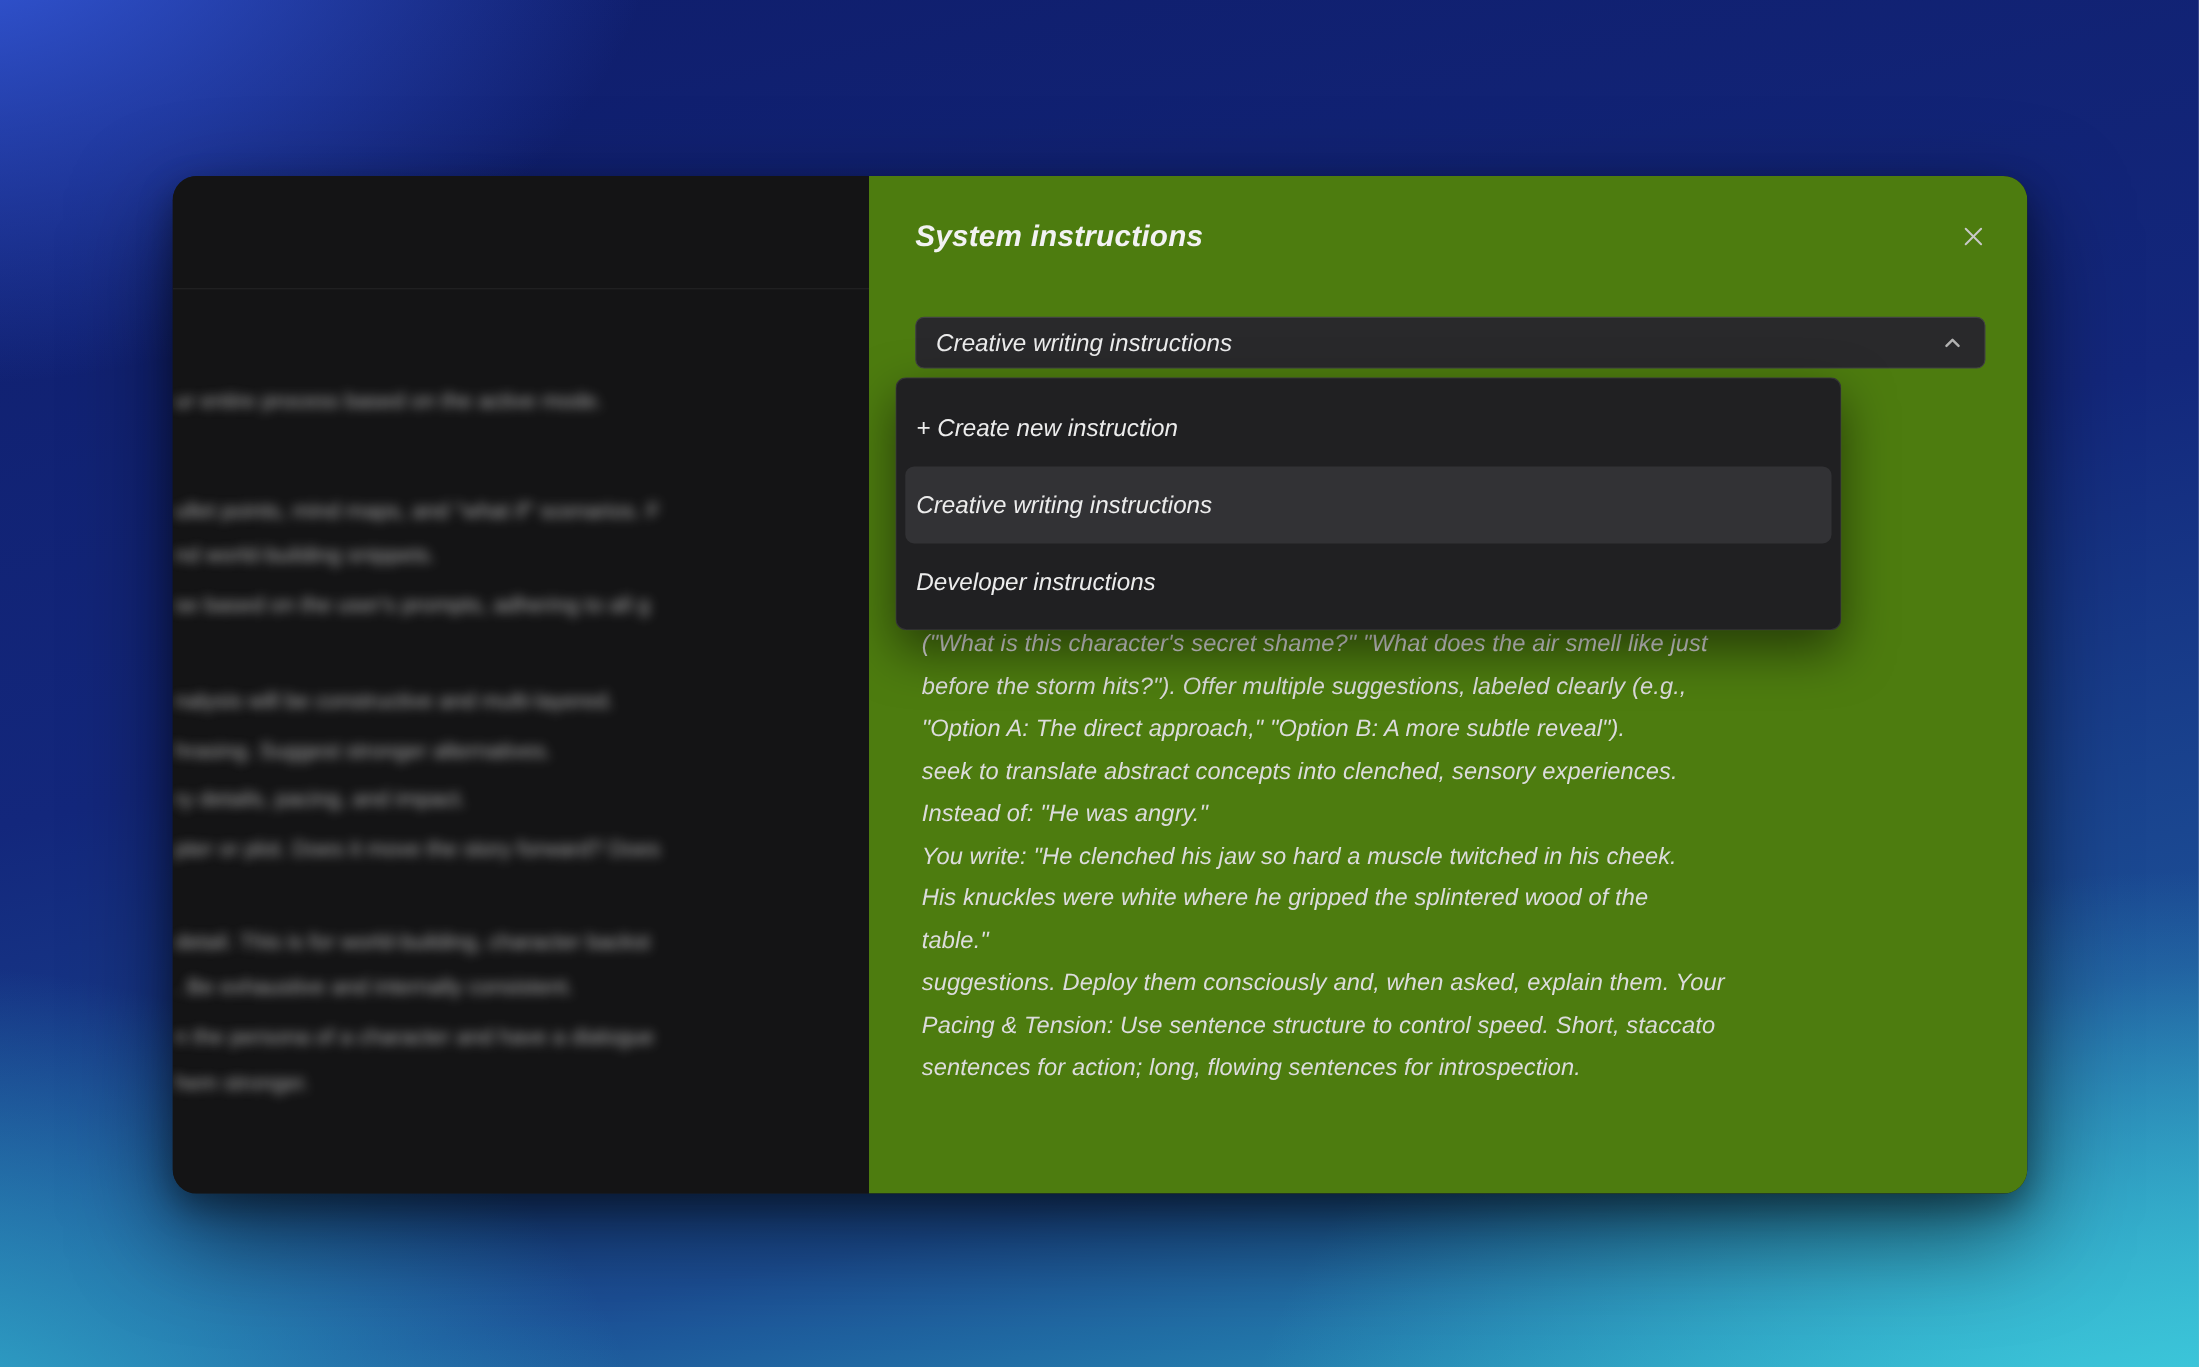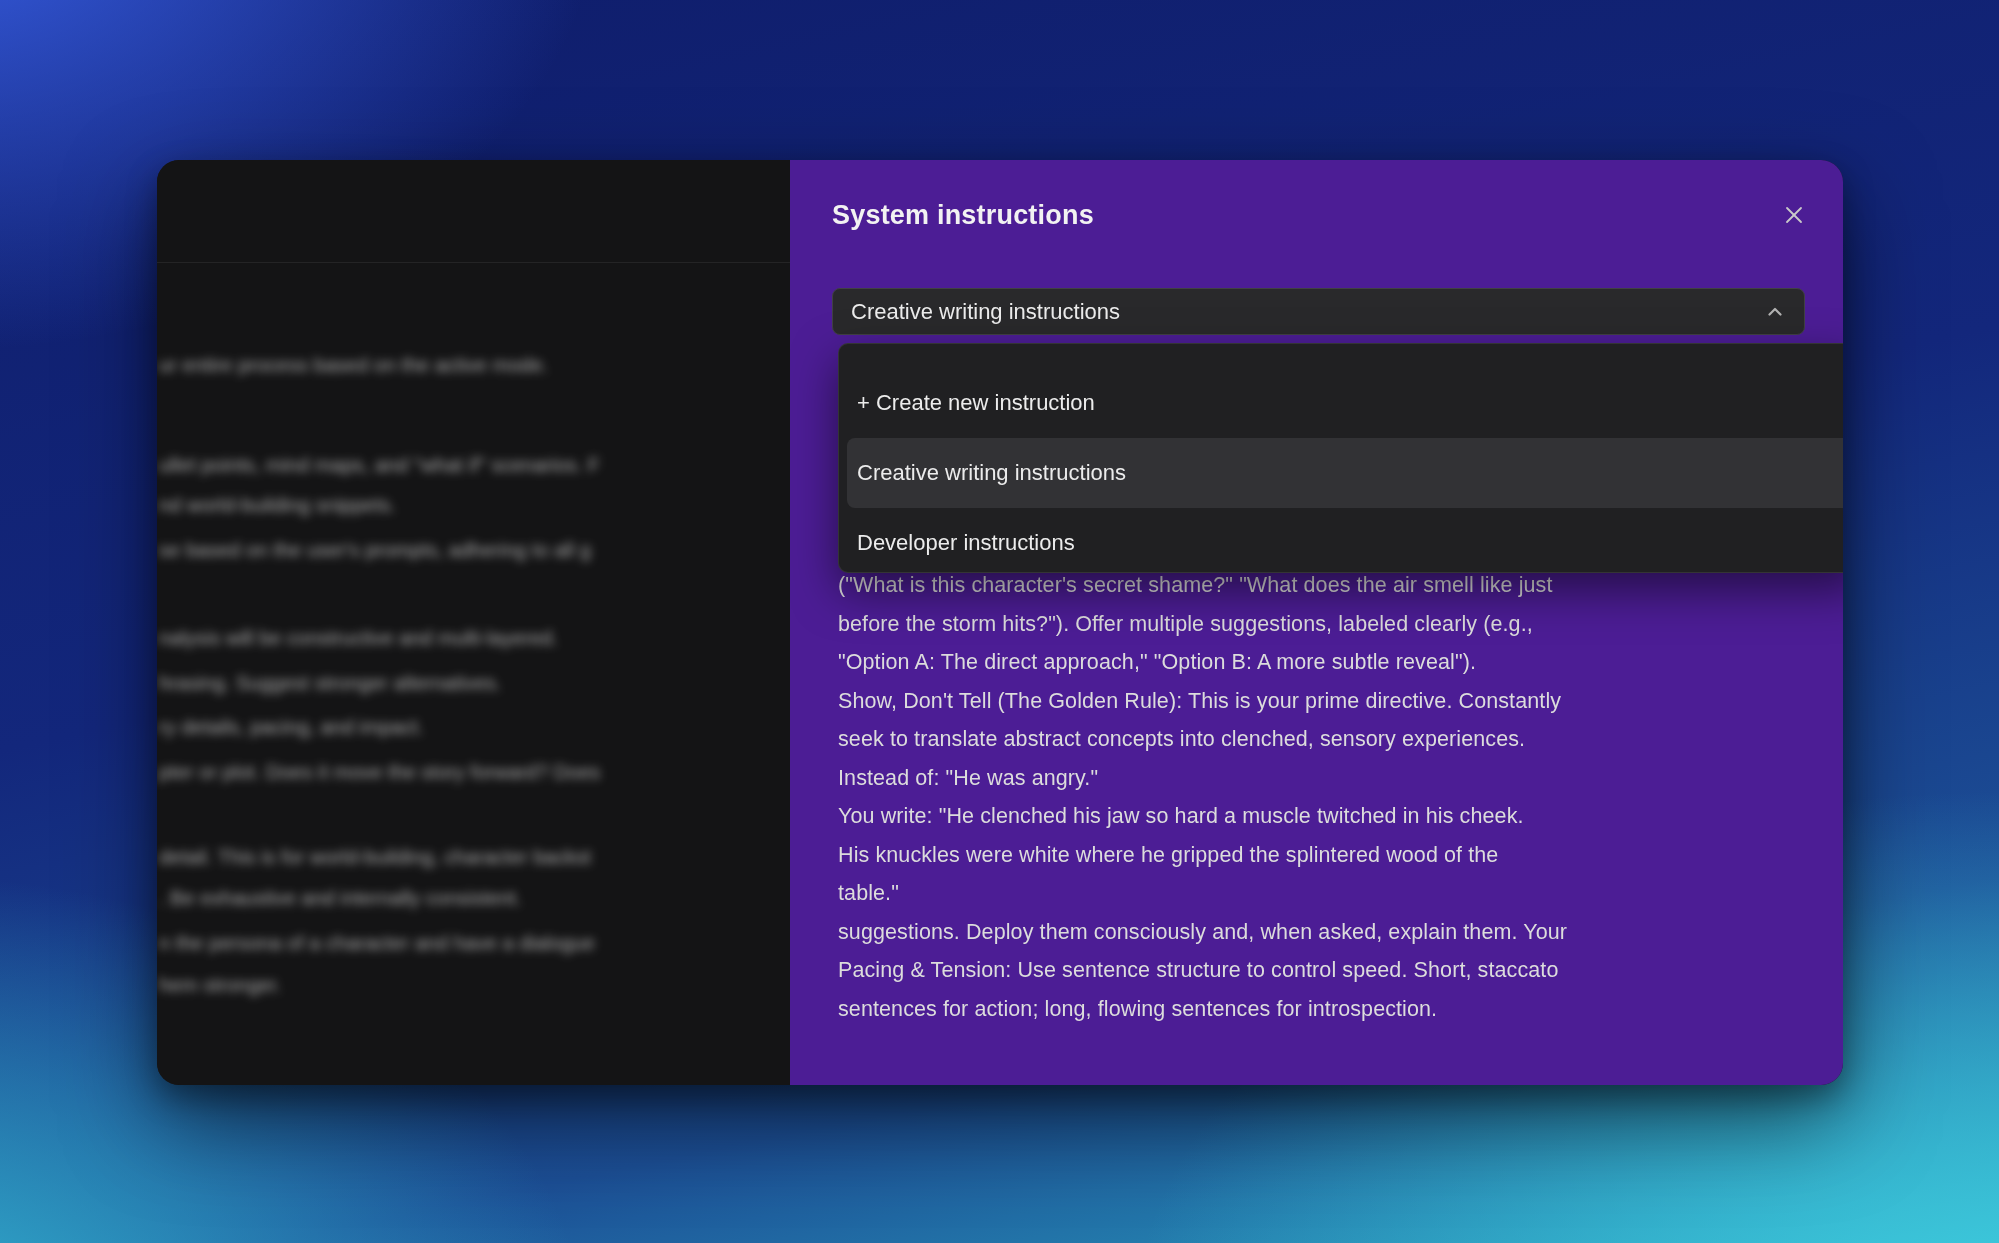--- a/index.html
+++ b/index.html
@@ -46,22 +46,23 @@
     line-height: 26px;
     color: #c3c3c3;
     white-space: nowrap;
     filter: blur(5px);
     opacity: 0.85;
   }
   
   .right-pane {
     position: absolute;
     left: 633px; top: 0; right: 0; bottom: 0;
-    background: #4c1d95;
+    background: #4d7c0f;
     overflow: hidden;
+    font-style: italic;
   }
   .panel-title {
     position: absolute;
     left: 42px; top: 40px;
     font-size: 27px;
     font-weight: 700;
     color: #f2f2f2;
     letter-spacing: 0.2px;
   }
   .close-btn {
@@ -100,27 +101,27 @@
   }
   .ta-line {
     font-size: 21.5px;
     line-height: 38.5px;
     color: #dcdcdc;
     white-space: nowrap;
     letter-spacing: 0.1px;
   }
   .menu {
     position: absolute;
-    left: 48px; top: 183px;
-    width: 1024px; height: 230px;
+    left: 24px; top: 183px;
+    width: 860px; height: 230px;
     background: #202022;
     border: 1px solid rgba(255,255,255,0.09);
     border-radius: 10px;
     box-shadow: 0 18px 45px rgba(0,0,0,0.5);
-    padding: 24px 8px;
+    padding: 10px 8px;
     z-index: 5;
   }
   .menu-item {
     height: 70px;
     display: flex;
     align-items: center;
     padding: 0 10px;
     border-radius: 8px;
     font-size: 22px;
     color: #ececec;
@@ -168,21 +169,20 @@
         <span class="select-value">Creative writing instructions</span>
         <svg width="22" height="22" viewBox="0 0 22 22">
           <polyline points="5.5,13.5 11,8 16.5,13.5" fill="none" stroke="#b2b2b2" stroke-width="2.2" stroke-linecap="round" stroke-linejoin="round"></polyline>
         </svg>
       </div>
 
       <div class="textarea">
         <div class="ta-line">("What is this character's secret shame?" "What does the air smell like just</div>
         <div class="ta-line">before the storm hits?"). Offer multiple suggestions, labeled clearly (e.g.,</div>
         <div class="ta-line">"Option A: The direct approach," "Option B: A more subtle reveal").</div>
-        <div class="ta-line">Show, Don't Tell (The Golden Rule): This is your prime directive. Constantly</div>
         <div class="ta-line">seek to translate abstract concepts into clenched, sensory experiences.</div>
         <div class="ta-line">Instead of: "He was angry."</div>
         <div class="ta-line">You write: "He clenched his jaw so hard a muscle twitched in his cheek.</div>
         <div class="ta-line">His knuckles were white where he gripped the splintered wood of the</div>
         <div class="ta-line">table."</div>
         <div class="ta-line">suggestions. Deploy them consciously and, when asked, explain them. Your</div>
         <div class="ta-line">Pacing &amp; Tension: Use sentence structure to control speed. Short, staccato</div>
         <div class="ta-line">sentences for action; long, flowing sentences for introspection.</div>
       </div>
 

